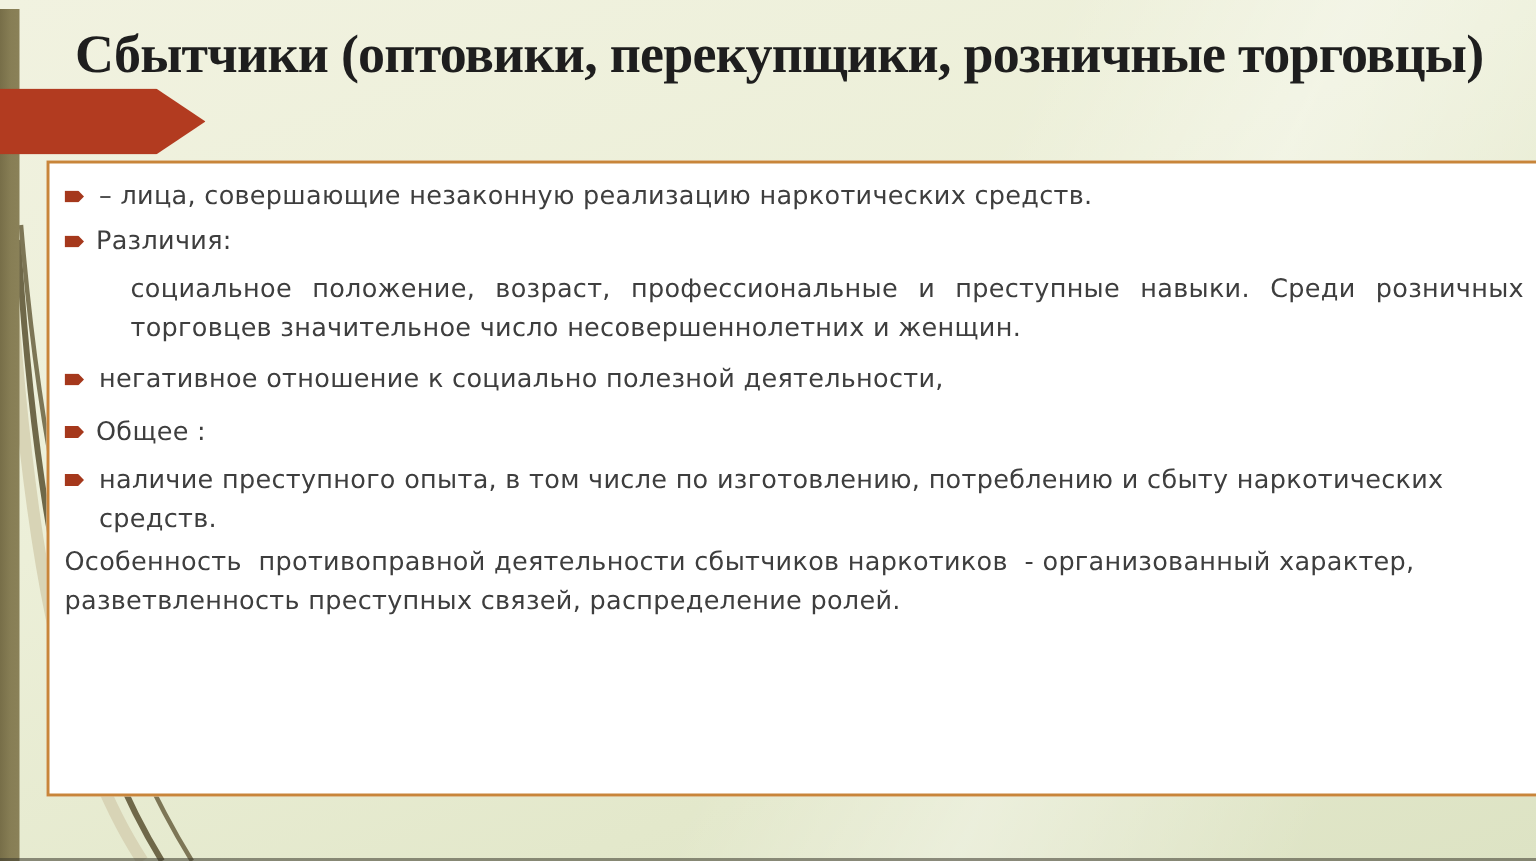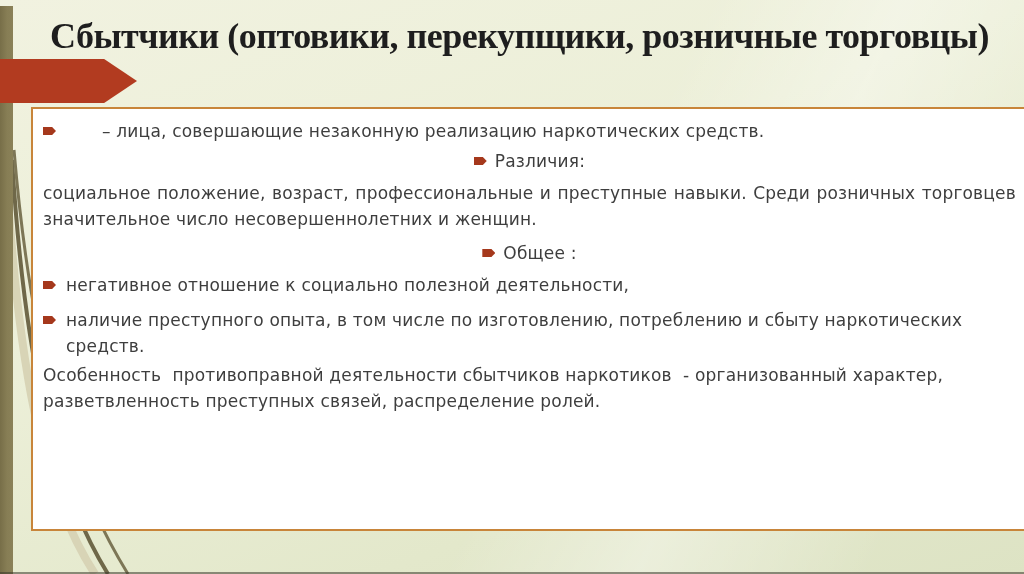--- a/index.html
+++ b/index.html
@@ -41,25 +41,25 @@
     padding:9px 18px 0 10px;
     color:#3E3E3E;
     font-size:17px;line-height:26px;letter-spacing:0.2px;
   }
   .row{display:flex;align-items:flex-start;}
   .bullet{
     flex:none;width:13px;height:8px;margin:9px 10px 0 0;
     background:#A5381C;
     clip-path:polygon(0 0,70% 0,100% 50%,70% 100%,0 100%);
   }
-  .row-intro{margin-bottom:4px;gap:36px;}
-  .row-center{justify-content:center;margin-bottom:6px;}
+  .row-intro{margin-bottom:4px;}
+  .row-center{margin-bottom:6px;}
   .row-center .bullet{margin-right:8px;}
   .para{margin:0 0 8px 0;padding-left:0;}
-  .para-justify{text-align:justify;}
+  .para-justify{text-align:justify;margin-left:44px;}
   .para-pre{white-space:pre-wrap;}
   .row-b{margin-bottom:9px;}
   .row-b3{margin-bottom:3px;justify-content:space-between;}
   .bottom-edge{
     position:absolute;left:0;right:0;bottom:0;height:2px;
     background:rgba(58,56,44,0.55);
   }
   .txt{min-width:0;}
 </style>
 </head>
@@ -88,28 +88,28 @@
       <span class="txt">– лица, совершающие незаконную реализацию наркотических средств.</span>
     </div>
 
     <div class="row row-center">
       <span class="bullet"></span>
       <span class="txt">Различия:</span>
     </div>
 
     <p class="para para-justify">социальное положение, возраст, профессиональные и преступные навыки. Среди розничных торговцев значительное число несовершеннолетних и женщин.</p>
 
+    <div class="row row-b">
+      <span class="bullet"></span>
+      <span class="txt">негативное отношение к социально полезной деятельности,</span>
+    </div>
+
     <div class="row row-center">
       <span class="bullet"></span>
       <span class="txt">Общее :</span>
-    </div>
-
-    <div class="row row-b">
-      <span class="bullet"></span>
-      <span class="txt">негативное отношение к социально полезной деятельности,</span>
     </div>
 
 
     <div class="row row-b3">
       <span class="bullet"></span>
       <span class="txt">наличие преступного опыта, в том числе по изготовлению, потреблению и сбыту наркотических средств.</span>
     </div>
 
     <p class="para para-pre">Особенность  противоправной деятельности сбытчиков наркотиков  - организованный характер, разветвленность преступных связей, распределение ролей.</p>
 

